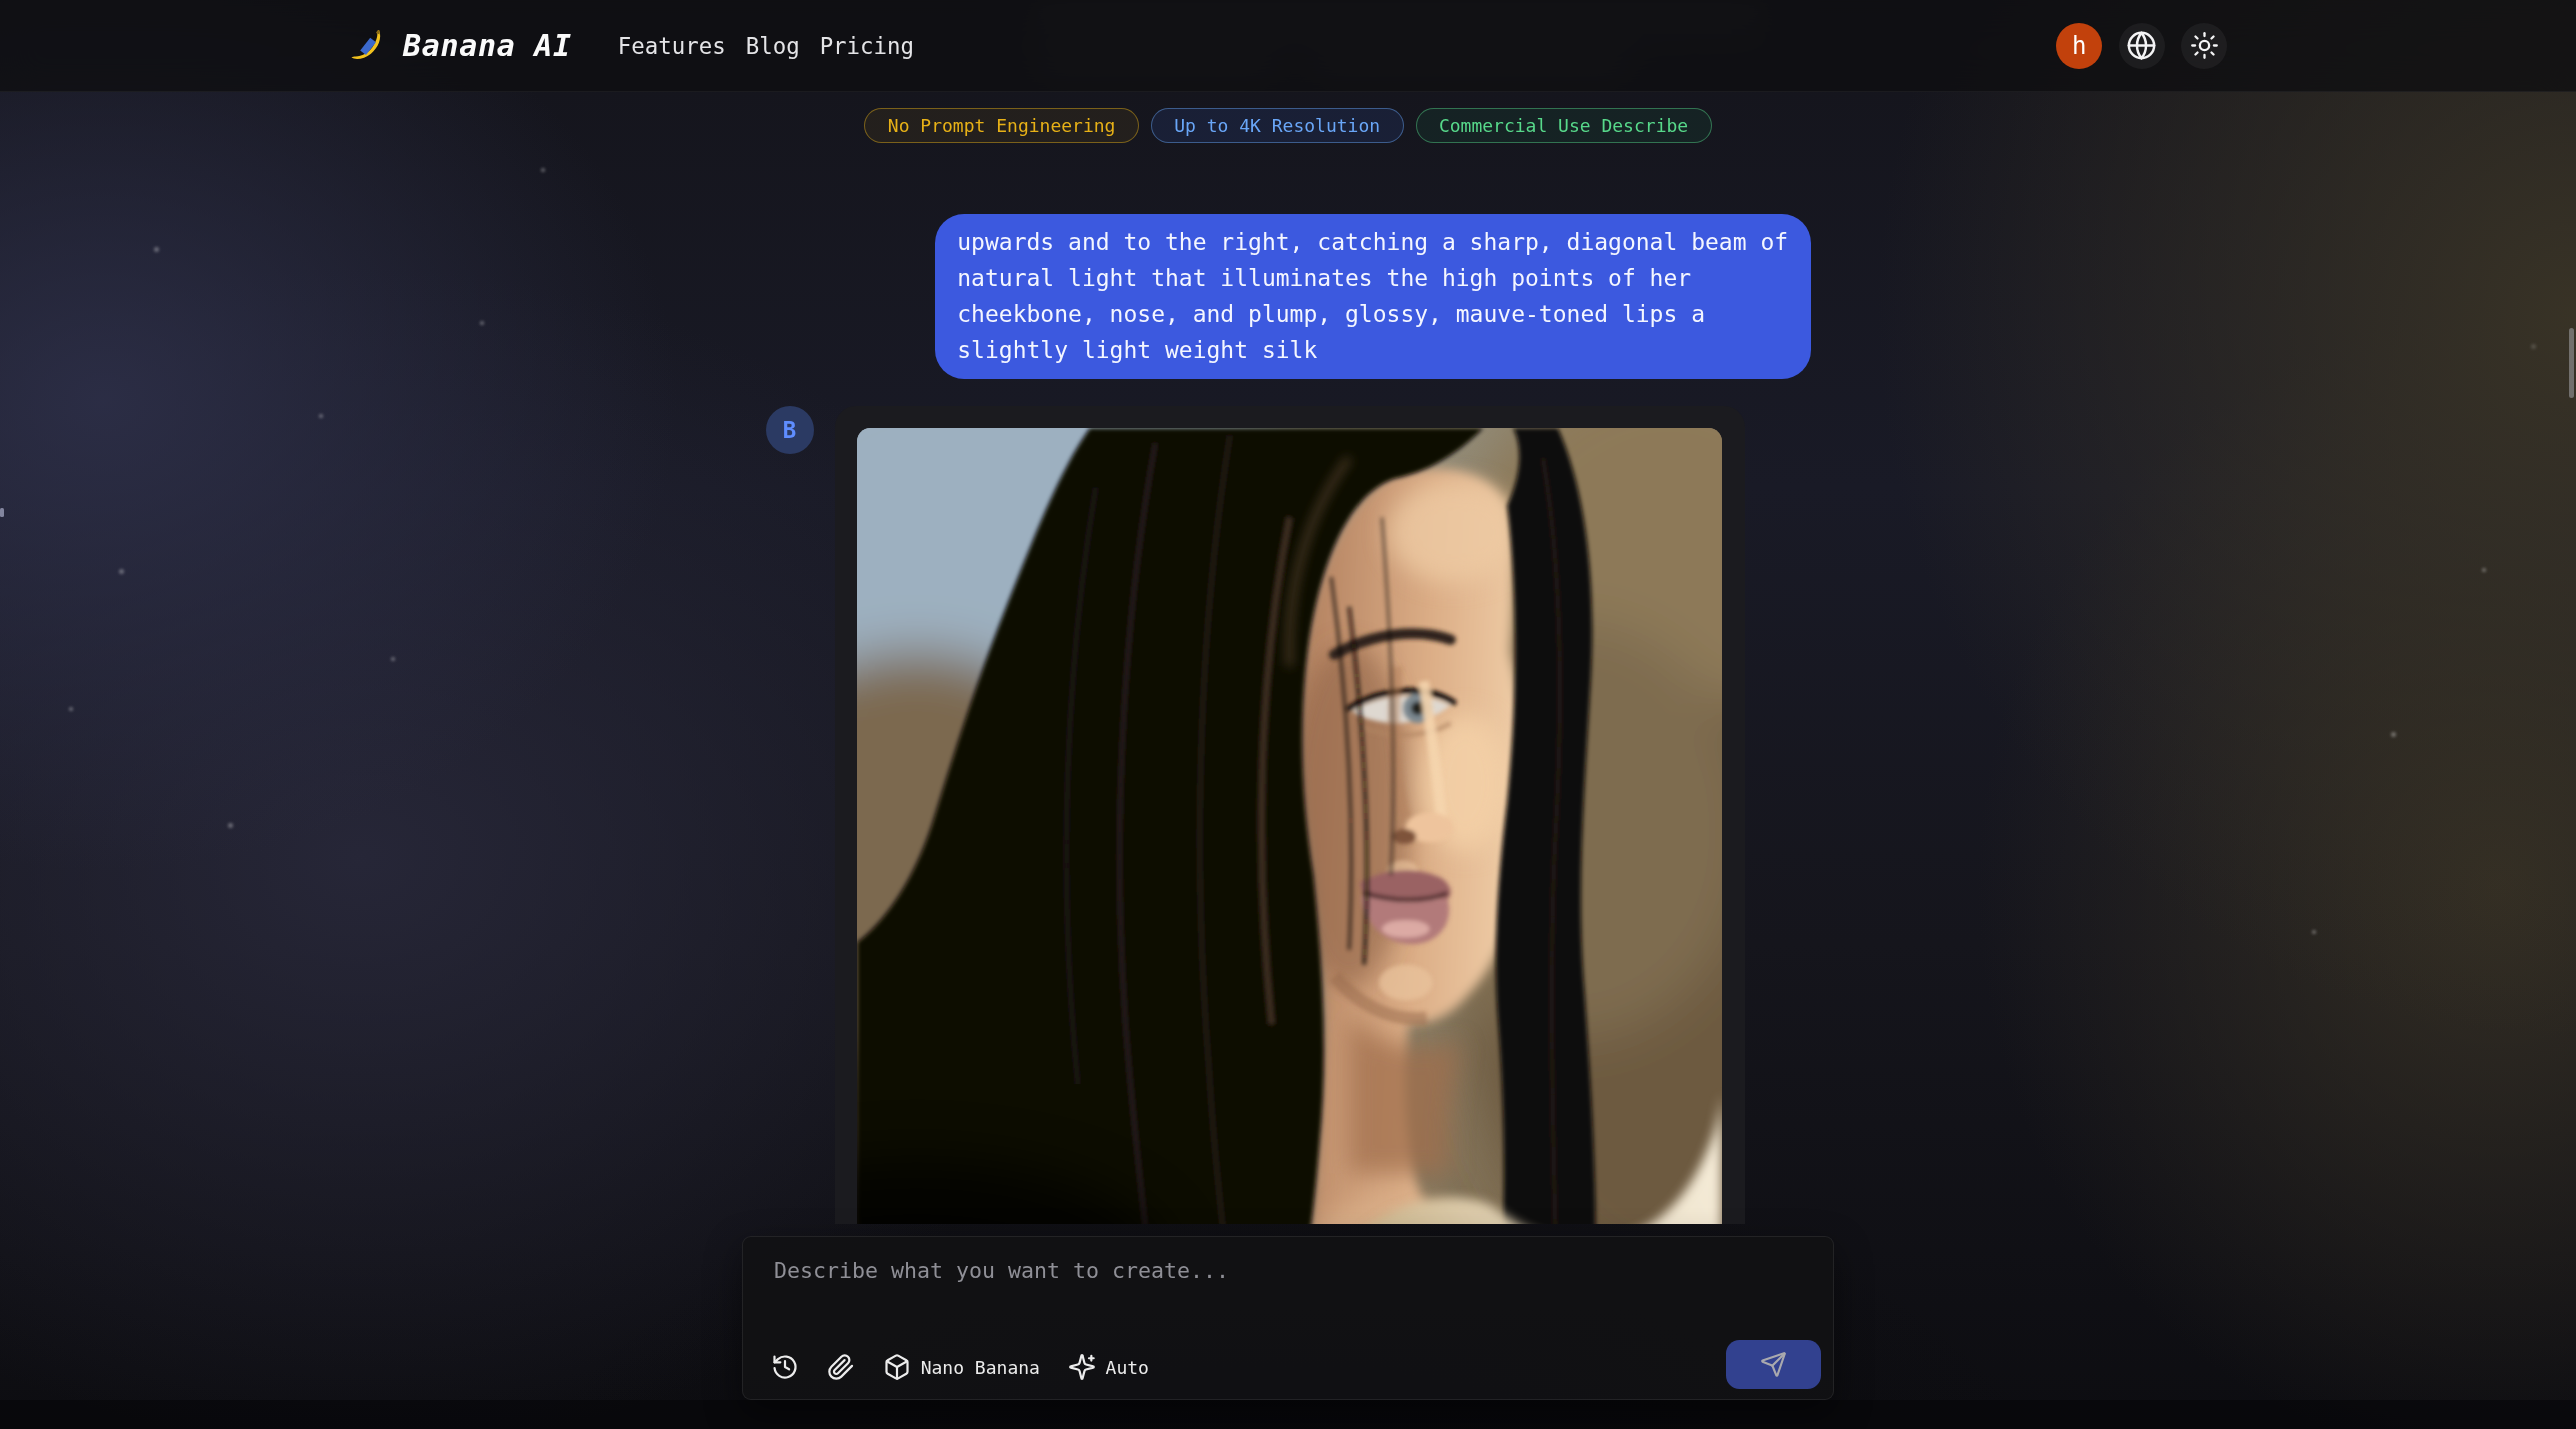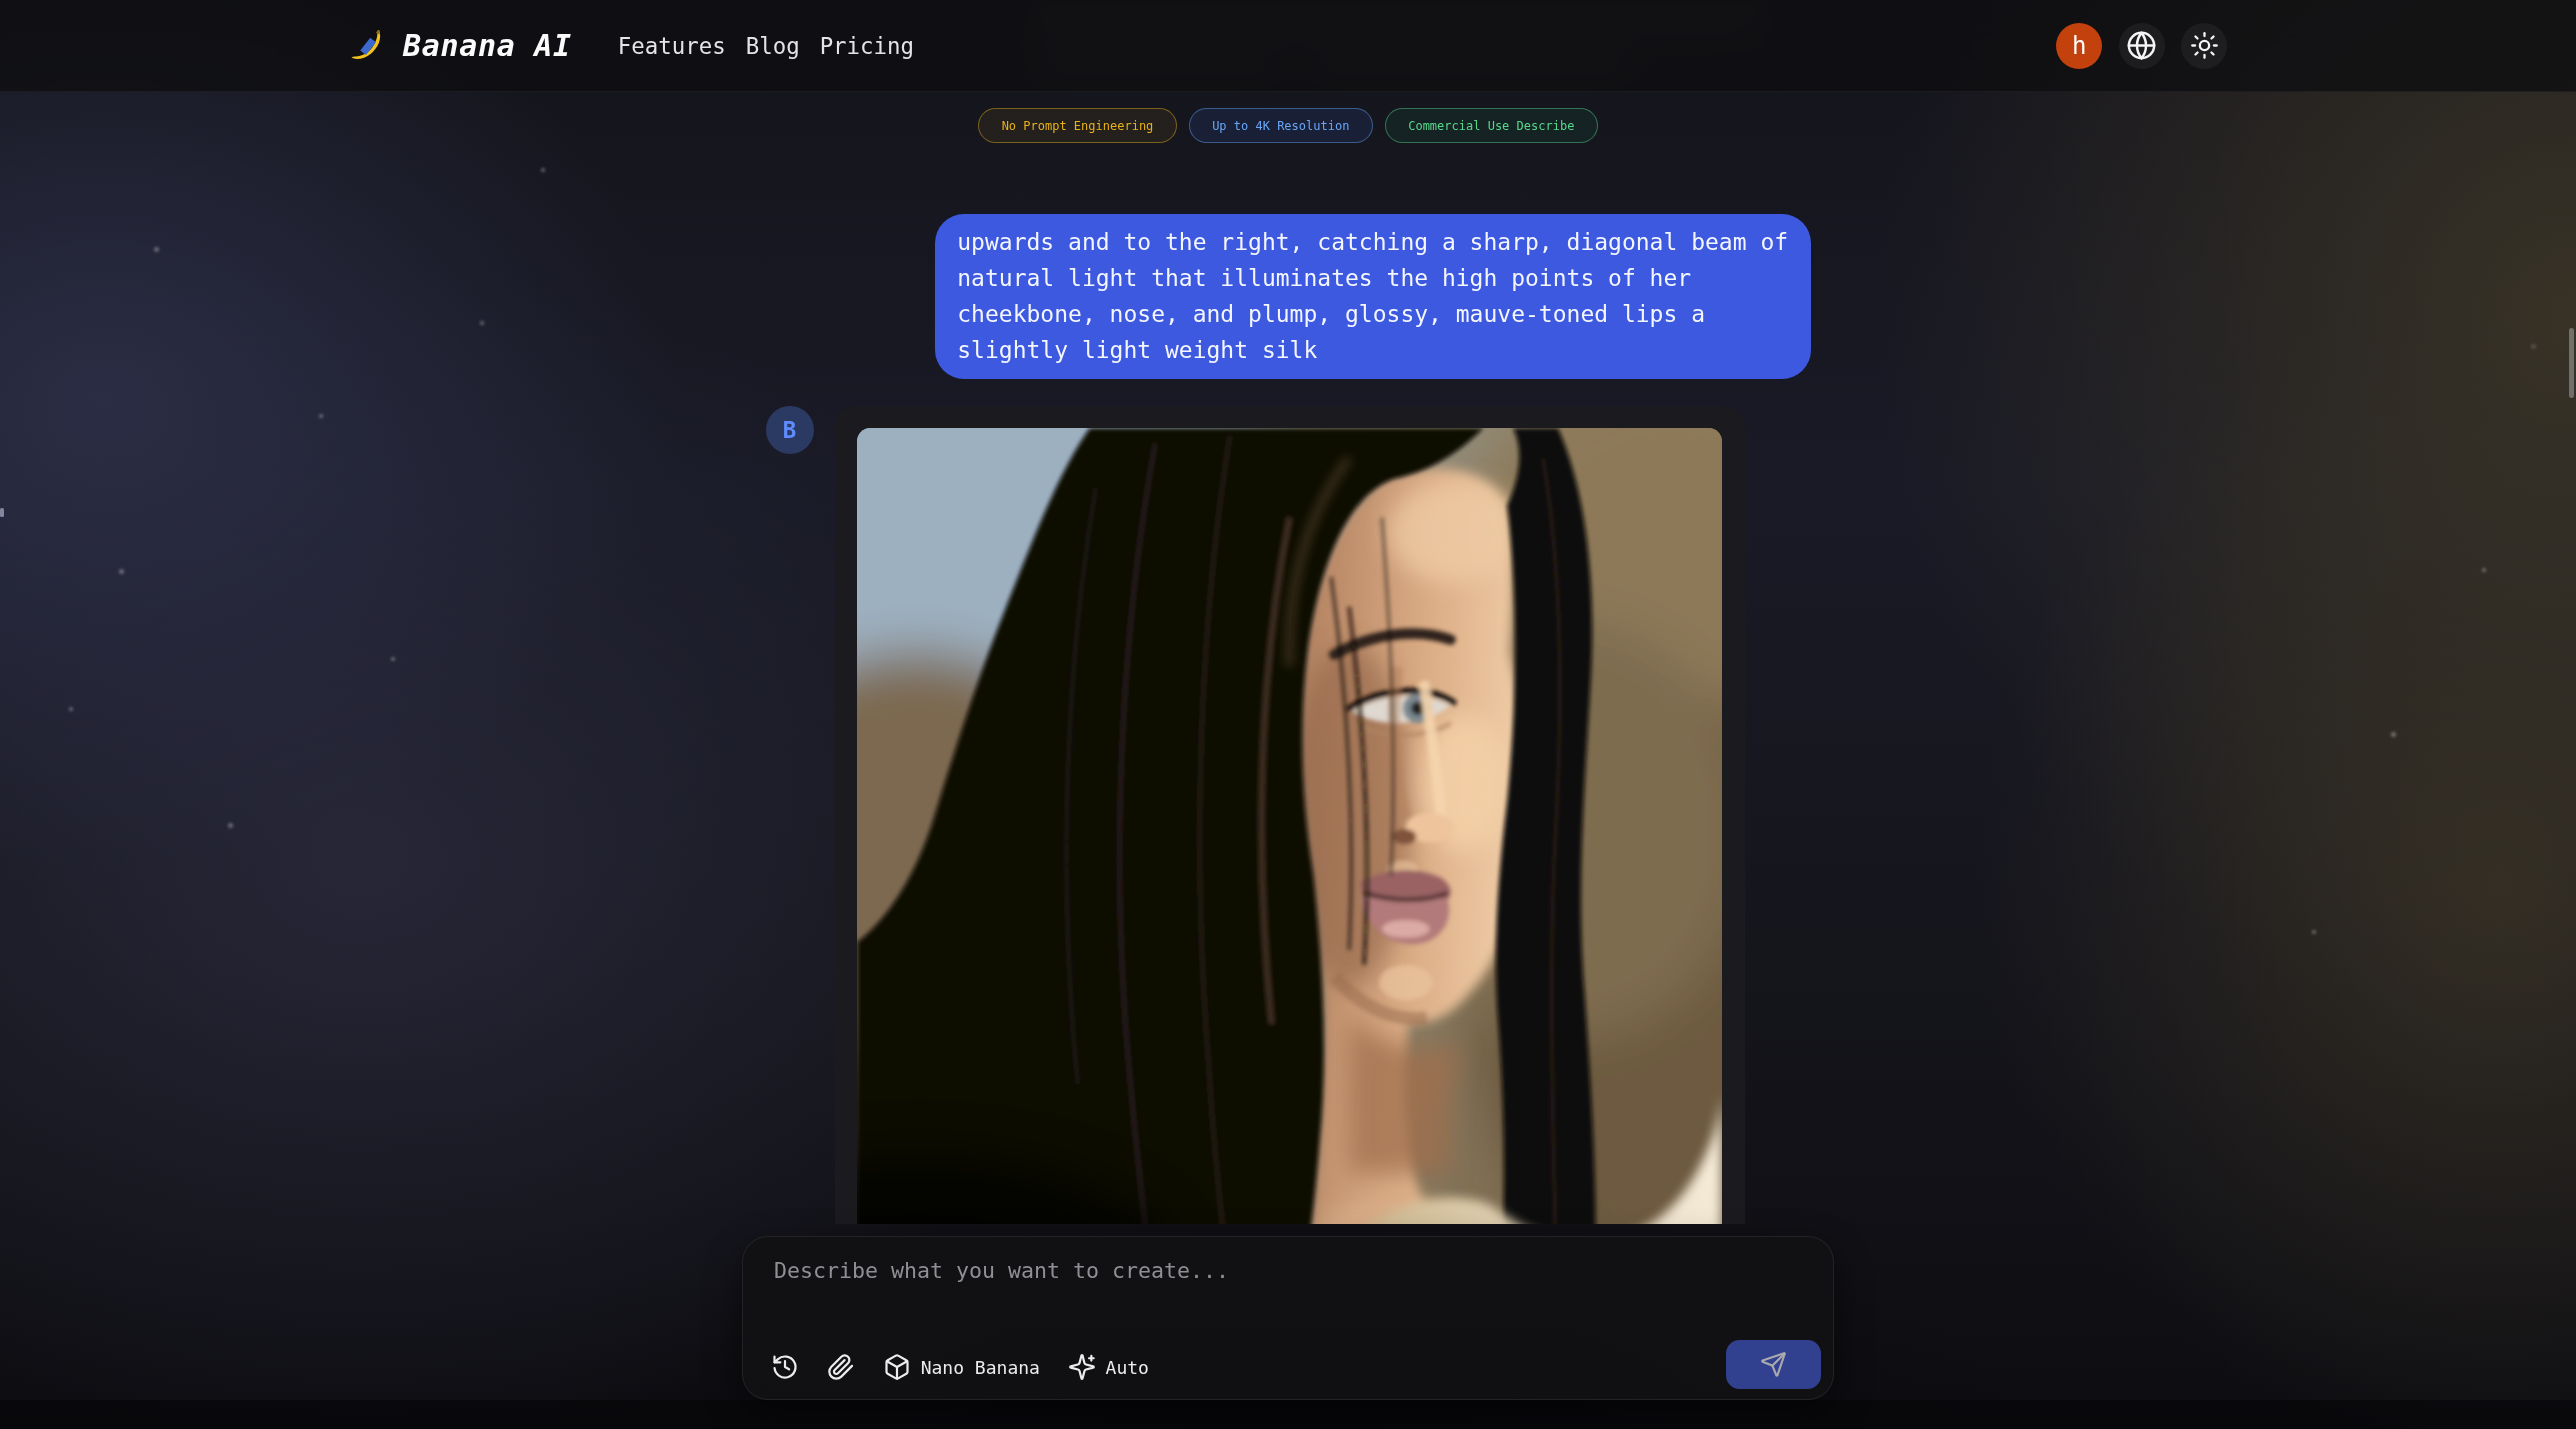--- a/index.html
+++ b/index.html
@@ -32,21 +32,21 @@
   .nav-links { display:flex; align-items:center; gap:20px; margin-left:46px; }
   .nav-links a { color:#e4e4e7; font-size:22.4px; text-decoration:none; cursor:pointer; }
   .nav-right { margin-left:auto; display:flex; align-items:center; gap:16.4px; }
   .icon-btn { width:46px; height:46px; border-radius:50%; border:none; background:rgba(255,255,255,.05);
     display:flex; align-items:center; justify-content:center; cursor:pointer; }
   .user-avatar { width:46px; height:46px; border-radius:50%; border:none; background:#c2410c; color:#fff;
     font-family:inherit; font-size:24px; display:flex; align-items:center; justify-content:center; cursor:pointer; }
 
   
   .badges { position:absolute; top:108px; left:0; right:0; display:flex; justify-content:center; gap:12px; z-index:30; }
-  .badge { height:35px; padding:0 22.4px; border-radius:745px; display:flex; align-items:center; font-size:12px; }
+  .badge { height:35px; padding:0 22.4px; border-radius:745px; display:flex; align-items:center; font-size:18px; }
   .badge.amber { color:#e7b117; border:1.5px solid rgba(231,177,23,.45); background:rgba(231,177,23,.07); }
   .badge.blue  { color:#69a6f7; border:1.5px solid rgba(105,166,247,.45); background:rgba(59,110,230,.12); }
   .badge.green { color:#57d88a; border:1.5px solid rgba(87,216,138,.45); background:rgba(34,160,94,.10); }
 
   
   .chat-viewport { position:absolute; top:0; left:0; right:0; height:1224px; overflow:hidden; z-index:10; }
   .chat-col { position:relative; width:1045px; margin:0 auto; padding-top:214px; }
   .prev-msg { position:absolute; top:4.5px; left:268px; filter:blur(5.2px); opacity:.85; }
   .prev-msg b { display:block; background:#232327; border-radius:7.5px; }
   .prev-msg .r1 { width:730px; height:33px; }
@@ -59,21 +59,21 @@
 
   .assist-row { display:flex; align-items:flex-start; gap:21px; margin-top:27px; }
   .assist-avatar { width:48px; height:48px; border-radius:50%; background:#2b3a63; flex:none;
     display:flex; align-items:center; justify-content:center; color:#5f8dff; font-size:22.4px; font-weight:bold; }
   .img-card { width:910px; background:#1b1b1f; border-radius:21px; padding:22.4px; cursor:pointer; }
   .img-frame { width:865px; height:887px; border-radius:13.4px; overflow:hidden; background:#26241f; }
   .img-frame svg { display:block; }
 
   
   .composer { position:absolute; left:742px; top:1236px; width:1092px; height:164px; z-index:50;
-    background:rgba(17,17,20,.92); border:0.7px solid rgba(255,255,255,.08); border-radius:26px;
+    background:rgba(17,17,20,.92); border:0.7px solid rgba(255,255,255,.08); border-radius:9px;
     box-shadow:0 13.4px 37px rgba(0,0,0,.45); }
   .composer textarea { position:absolute; left:31px; top:21px; width:954px; height:64px;
     background:transparent; border:none; outline:none; resize:none;
     font-family:inherit; font-size:21.6px; color:#e8e8e8; }
   .composer textarea::placeholder { color:#8f8f96; }
   .tool-row { position:absolute; left:28px; bottom:18px; display:flex; align-items:center; gap:28px; }
   .tool-btn { display:flex; align-items:center; gap:9.7px; background:transparent; border:none; cursor:pointer;
     color:#ececec; font-family:inherit; font-size:18px;margin-top:48px; }
   .tool-btn svg { display:block; }
   .send-btn { position:absolute; right:12px; bottom:10.4px; width:95px; height:49px; border-radius:13.4px;

